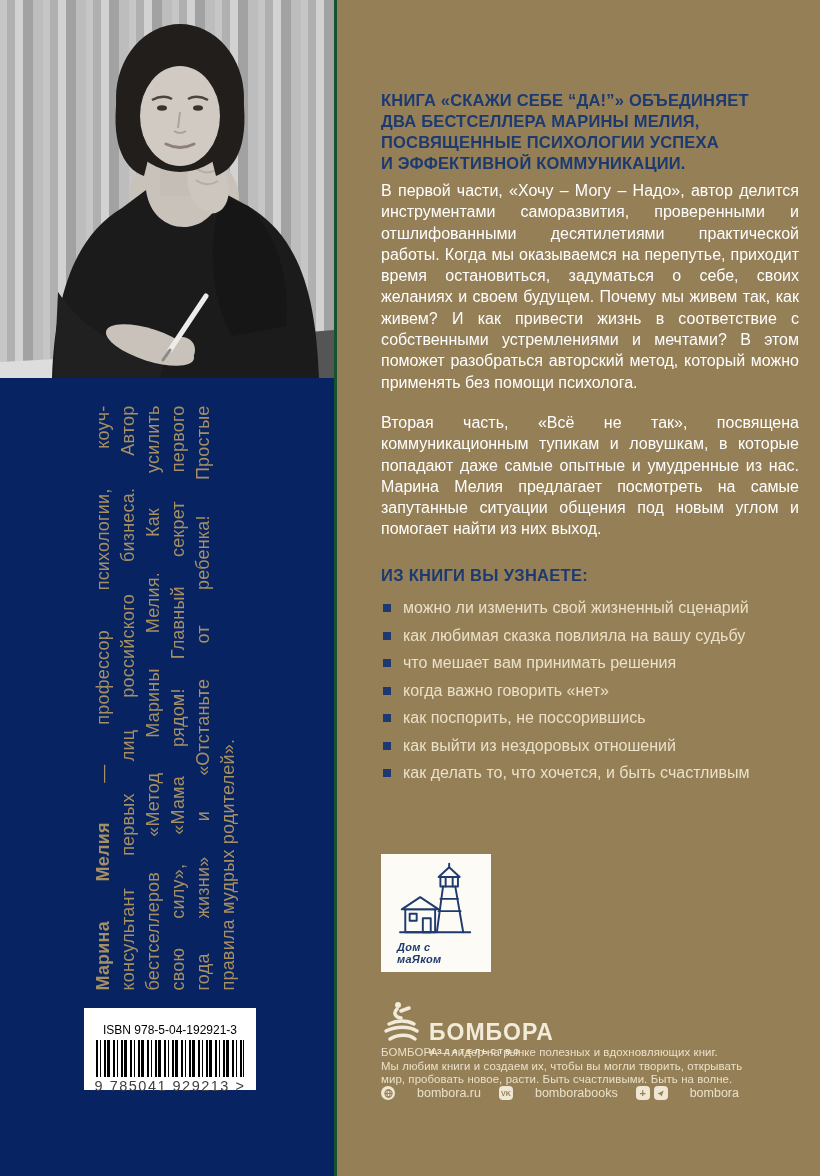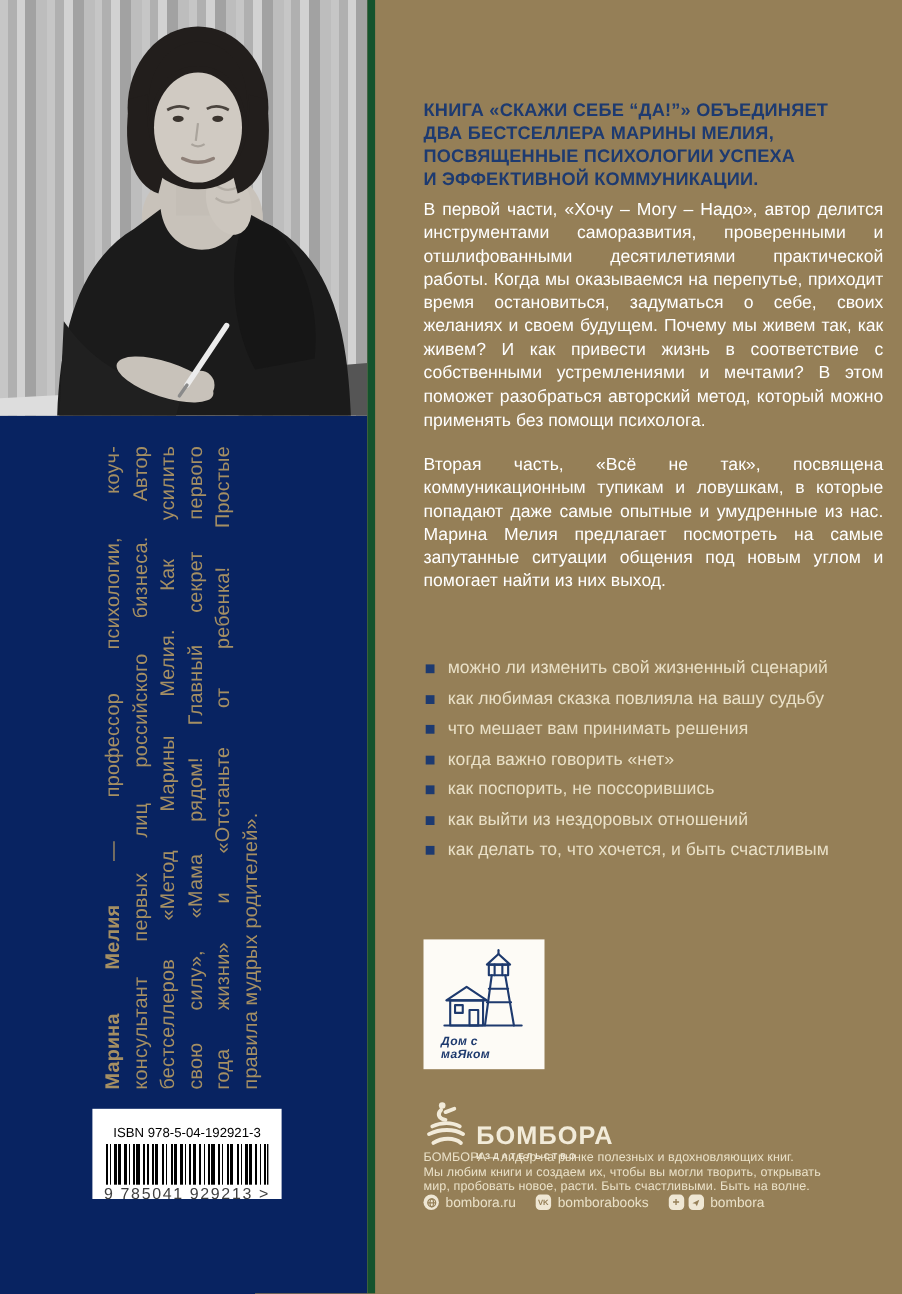--- a/index.html
+++ b/index.html
@@ -25,21 +25,21 @@
   .vt b{font-weight:bold;}
   
   .barcode-box{position:absolute;left:84px;top:1008px;width:172px;height:82px;background:#ffffff;box-sizing:border-box;}
   .isbn{font-size:12px;text-align:center;padding-top:15px;color:#000;white-space:nowrap;}
   .bars{
     height:37px;margin:3px 12px 0;
     background:repeating-linear-gradient(90deg,#000 0 2px,#fff 2px 4px,#000 4px 5px,#fff 5px 8px,#000 8px 10px,#fff 10px 11px,#000 11px 14px,#fff 14px 17px);
   }
   .bdigits{font-size:14.5px;text-align:center;letter-spacing:1.5px;margin-top:1px;color:#404040;white-space:nowrap;}
   
-  .right-panel{position:absolute;top:0;left:334px;right:0;bottom:0;background:#957f57;border-left:7px solid #14532d;}
+  .right-panel{position:absolute;top:0;left:334px;right:0;bottom:0;background:#957f57;border-left:3px solid #14532d;}
   .abs{position:absolute;left:44px;width:418px;}
   .headline{top:90px;color:#1d3a70;font-weight:bold;font-size:16.5px;line-height:21px;white-space:pre-line;letter-spacing:0.2px;}
   .body-text{color:#ffffff;font-size:16px;line-height:21.3px;text-align:justify;}
   .para1{top:180px;}
   .para2{top:412px;}
   .list-title{top:566px;color:#1d3a70;font-weight:bold;font-size:16.5px;letter-spacing:0.3px;}
   .list{top:598px;}
   .list-item{display:flex;margin-bottom:7px;}
   .bullet{flex:none;width:8px;height:8px;background:#1d3a70;margin:6px 12px 0 2px;}
   .li-text{color:#eae1c8;font-size:16px;line-height:20.5px;}
@@ -52,21 +52,21 @@
   }
   .charity-caption{font-size:11px;font-weight:bold;color:#1e3a6e;letter-spacing:0.3px;font-style:italic;}
   .charity-text{margin-left:28px;align-self:center;white-space:pre-line;color:#eae1c8;font-size:16px;line-height:22px;}
   
   .publisher{top:1000px;display:flex;align-items:flex-start;}
   .pub-col{margin-left:8px;}
   .pub-name{font-size:23px;font-weight:bold;letter-spacing:1px;line-height:1;margin-top:21px;color:#f2ebd9;}
   .pub-sub{font-size:7.5px;font-weight:bold;letter-spacing:2.6px;margin-top:3px;color:#f2ebd9;}
   .pub-desc{top:1046px;font-size:11.4px;line-height:13.6px;white-space:pre-line;color:#eae1c8;letter-spacing:0.1px;width:440px;}
   .social{top:1086px;display:flex;gap:18px;align-items:center;}
-  .social-item{display:flex;gap:6px;align-items:center;color:#eae1c8;font-size:12.5px;}
+  .social-item{display:flex;gap:22px;align-items:center;color:#eae1c8;font-size:12.5px;}
   .si{width:14px;height:14px;background:#efe7d4;border-radius:4px;display:flex;align-items:center;justify-content:center;
       font-size:7px;font-weight:bold;color:#957f57;line-height:1;}
   .si.round{border-radius:50%;}
   .si.plus{font-size:11px;}
   .icon-pair{display:flex;gap:4px;}
 </style>
 </head>
 <body>
 
 <div class="left-panel">
@@ -134,20 +134,21 @@
 <div class="right-panel">
 
   <div class="abs headline">КНИГА «СКАЖИ СЕБЕ “ДА!”» ОБЪЕДИНЯЕТ
 ДВА БЕСТСЕЛЛЕРА МАРИНЫ МЕЛИЯ,
 ПОСВЯЩЕННЫЕ ПСИХОЛОГИИ УСПЕХА
 И ЭФФЕКТИВНОЙ КОММУНИКАЦИИ.</div>
 
   <div class="abs body-text para1">В первой части, «Хочу – Могу – Надо», автор делится инструментами саморазвития, проверенными и отшлифованными десятилетиями практической работы. Когда мы оказываемся на перепутье, приходит время остановиться, задуматься о себе, своих желаниях и своем будущем. Почему мы живем так, как живем? И как привести жизнь в соответствие с собственными устремлениями и мечтами? В этом поможет разобраться авторский метод, который можно применять без помощи психолога.</div>
   <div class="abs body-text para2">Вторая часть, «Всё не так», посвящена коммуникационным тупикам и ловушкам, в которые попадают даже самые опытные и умудренные из нас. Марина Мелия предлагает посмотреть на самые запутанные ситуации общения под новым углом и помогает найти из них выход.</div>
 
+  <div class="abs list-title">ИЗ КНИГИ ВЫ УЗНАЕТЕ:</div>
 
   <div class="abs list">
     <div class="list-item">
         <span class="bullet"></span>
         <span class="li-text">можно ли изменить свой жизненный сценарий</span>
       </div>
     <div class="list-item">
         <span class="bullet"></span>
         <span class="li-text">как любимая сказка повлияла на вашу судьбу</span>
       </div>

